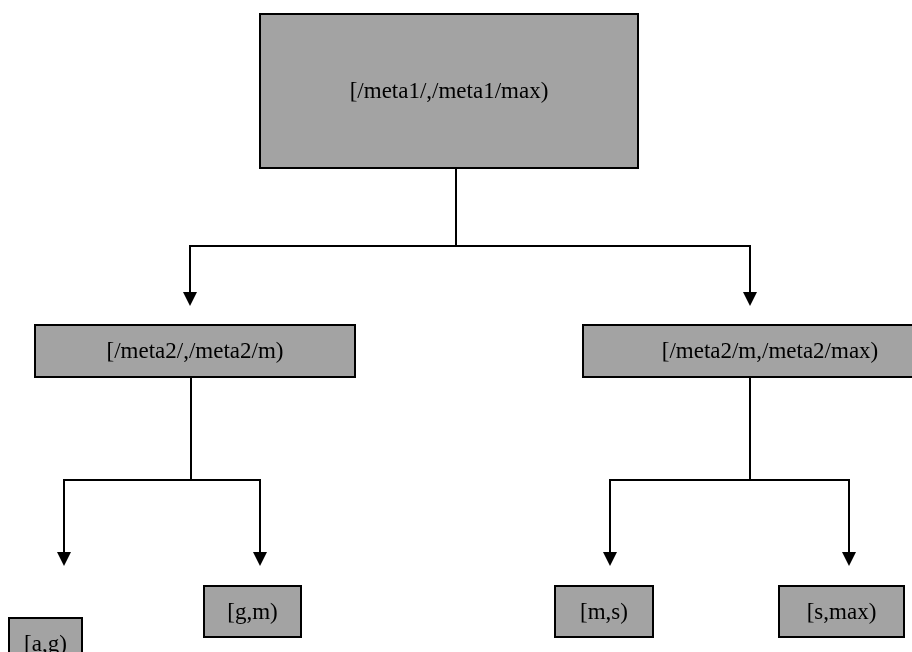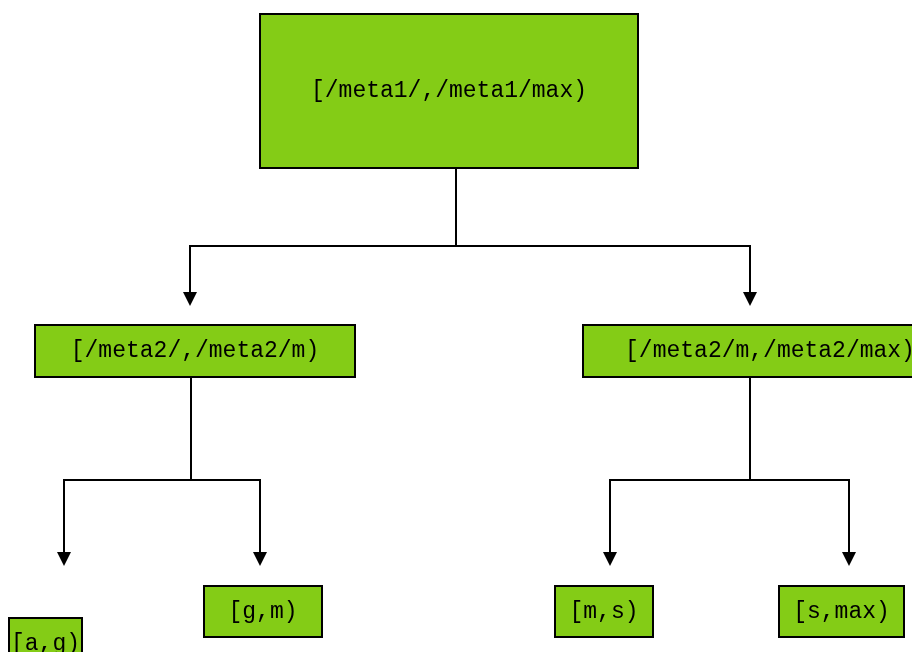--- a/index.html
+++ b/index.html
@@ -28,35 +28,35 @@
     fill: none;
   }
   .arrowhead {
     fill: #000000;
     stroke: none;
   }
   .node {
     position: absolute;
     box-sizing: border-box;
     border: 2px solid #000000;
-    background: #84cc16;
+    background: #a3a3a3;
     display: flex;
     align-items: center;
     justify-content: center;
-    font-family: Liberation Mono, monospace;
+    font-family: Liberation Serif, serif;
     font-size: 23px;
     font-weight: normal;
     color: #000000;
     white-space: nowrap;
   }
   .node-root   { left: 259px; top: 13px;  width: 380px; height: 156px; }
   .node-left   { left: 34px;  top: 324px; width: 322px; height: 54px;  }
   .node-right  { left: 582px; top: 324px; width: 376px; height: 54px;  }
   .node-leaf-ag   { left: 8px;   top: 617px; width: 75px;  height: 53px; }
-  .node-leaf-gm   { left: 203px; top: 585px; width: 120px;  height: 53px; }
+  .node-leaf-gm   { left: 203px; top: 585px; width: 99px;  height: 53px; }
   .node-leaf-ms   { left: 554px; top: 585px; width: 100px; height: 53px; }
   .node-leaf-smax { left: 778px; top: 585px; width: 127px; height: 53px; }
 </style>
 </head>
 <body>
 
 <div class="canvas">
 
   <svg class="edges" viewBox="0 0 912 652" aria-hidden="true">
 

